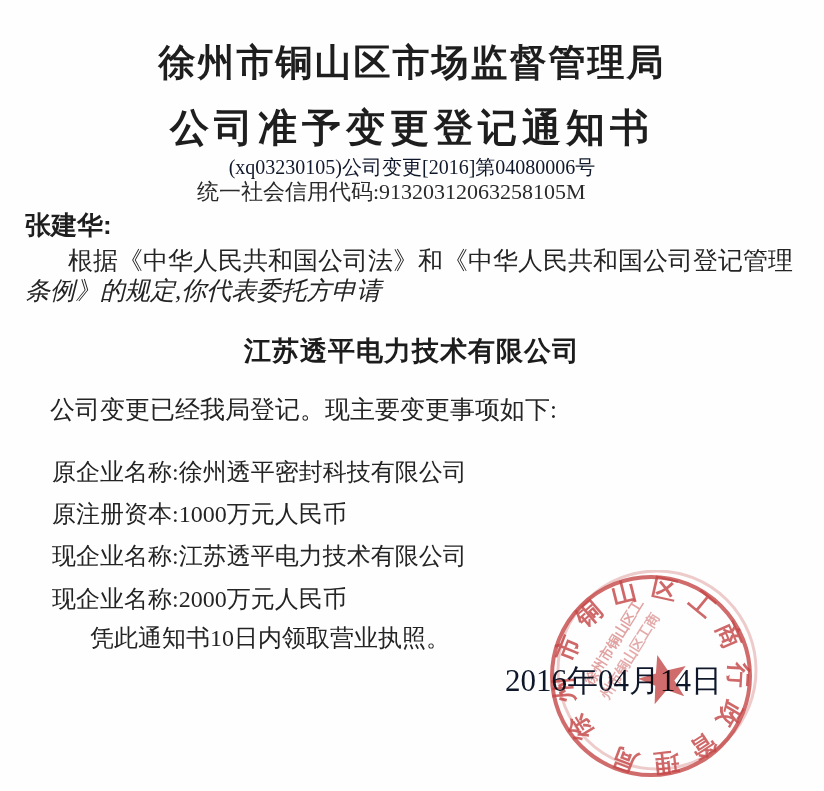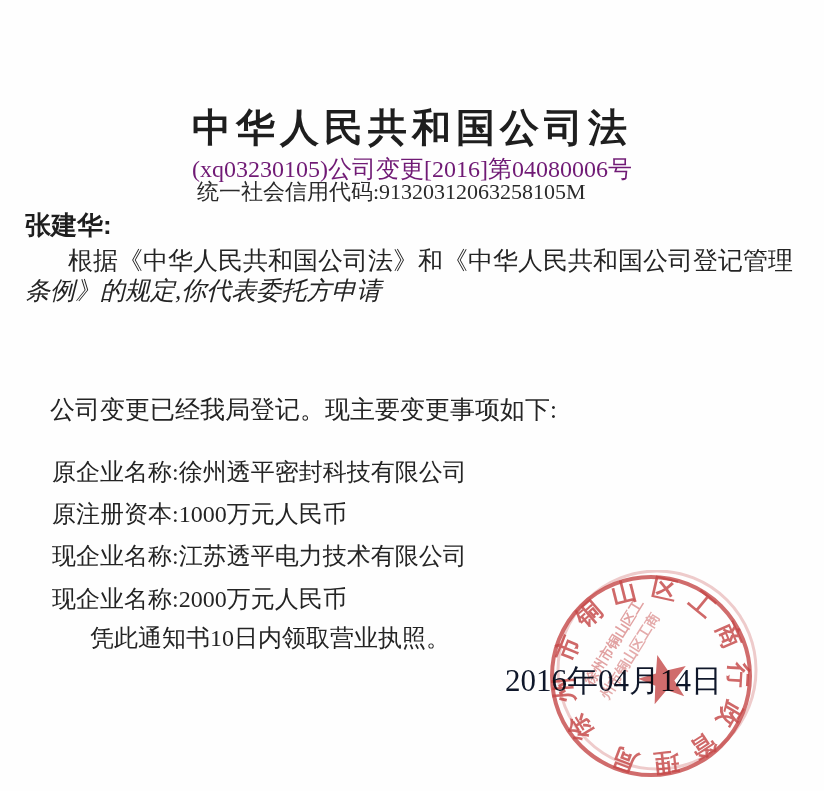--- a/index.html
+++ b/index.html
@@ -20,21 +20,21 @@
   .abs { position: absolute; line-height: 1.15; white-space: nowrap; }
   .centered { left: 0; right: 0; text-align: center; }
   .hei {
     font-family: "Liberation Sans", "DejaVu Sans", sans-serif;
     font-weight: 700;
   }
   .song { font-family: "Liberation Serif", "DejaVu Serif", serif; }
 
   .authority-title { top: 42px; font-size: 37px; letter-spacing: 2px; color: #1e1e1e; }
   .notice-title   { top: 106px; font-size: 39px; letter-spacing: 5px; color: #1e1e1e; }
-  .doc-number     { top: 156px; font-size: 24px; color: #701a75; }
+  .doc-number     { top: 156px; font-size: 20px; color: #0f172a; }
   .credit-code    { top: 179px; left: 197px; font-size: 22px; color: #2a2a2a; }
 
   .addressee  { left: 25px; top: 211px; font-size: 26px; color: #1e1e1e; }
   .intro-line1 { left: 68px; top: 247px; font-size: 25px; }
   .intro-line2 { left: 25px; top: 277px; font-size: 25px; font-style: italic; }
 
   .company-name { top: 336px; font-size: 27px; letter-spacing: 1px; color: #1c1c1c; }
   .registration-statement { left: 50px; top: 396px; font-size: 25px; }
 
   .change-item { left: 52px; font-size: 24px; }
@@ -51,33 +51,35 @@
     width: 212px; height: 212px;
     mix-blend-mode: multiply;
   }
   .seal svg { display: block; }
 </style>
 </head>
 <body>
 
 <div class="page">
 
+  <div class="abs centered hei authority-title">徐州市铜山区市场监督管理局</div>
 
-  <div class="abs centered hei notice-title">中华人民共和国公司法</div>
+  <div class="abs centered hei notice-title">公司准予变更登记通知书</div>
 
   <div class="abs centered song doc-number">(xq03230105)公司变更[2016]第04080006号</div>
 
   <div class="abs song credit-code">统一社会信用代码:91320312063258105M</div>
 
   <div class="abs hei addressee">张建华:</div>
 
   <div class="abs song intro-line1">根据《中华人民共和国公司法》和《中华人民共和国公司登记管理</div>
 
   <div class="abs song intro-line2">条例》的规定,你代表委托方申请</div>
 
+  <div class="abs centered hei company-name">江苏透平电力技术有限公司</div>
 
   <div class="abs song registration-statement">公司变更已经我局登记。现主要变更事项如下:</div>
 
   <div class="abs song change-item item-0">原企业名称:徐州透平密封科技有限公司</div>
 
   <div class="abs song change-item item-1">原注册资本:1000万元人民币</div>
 
   <div class="abs song change-item item-2">现企业名称:江苏透平电力技术有限公司</div>
 
   <div class="abs song change-item item-3">现企业名称:2000万元人民币</div>

